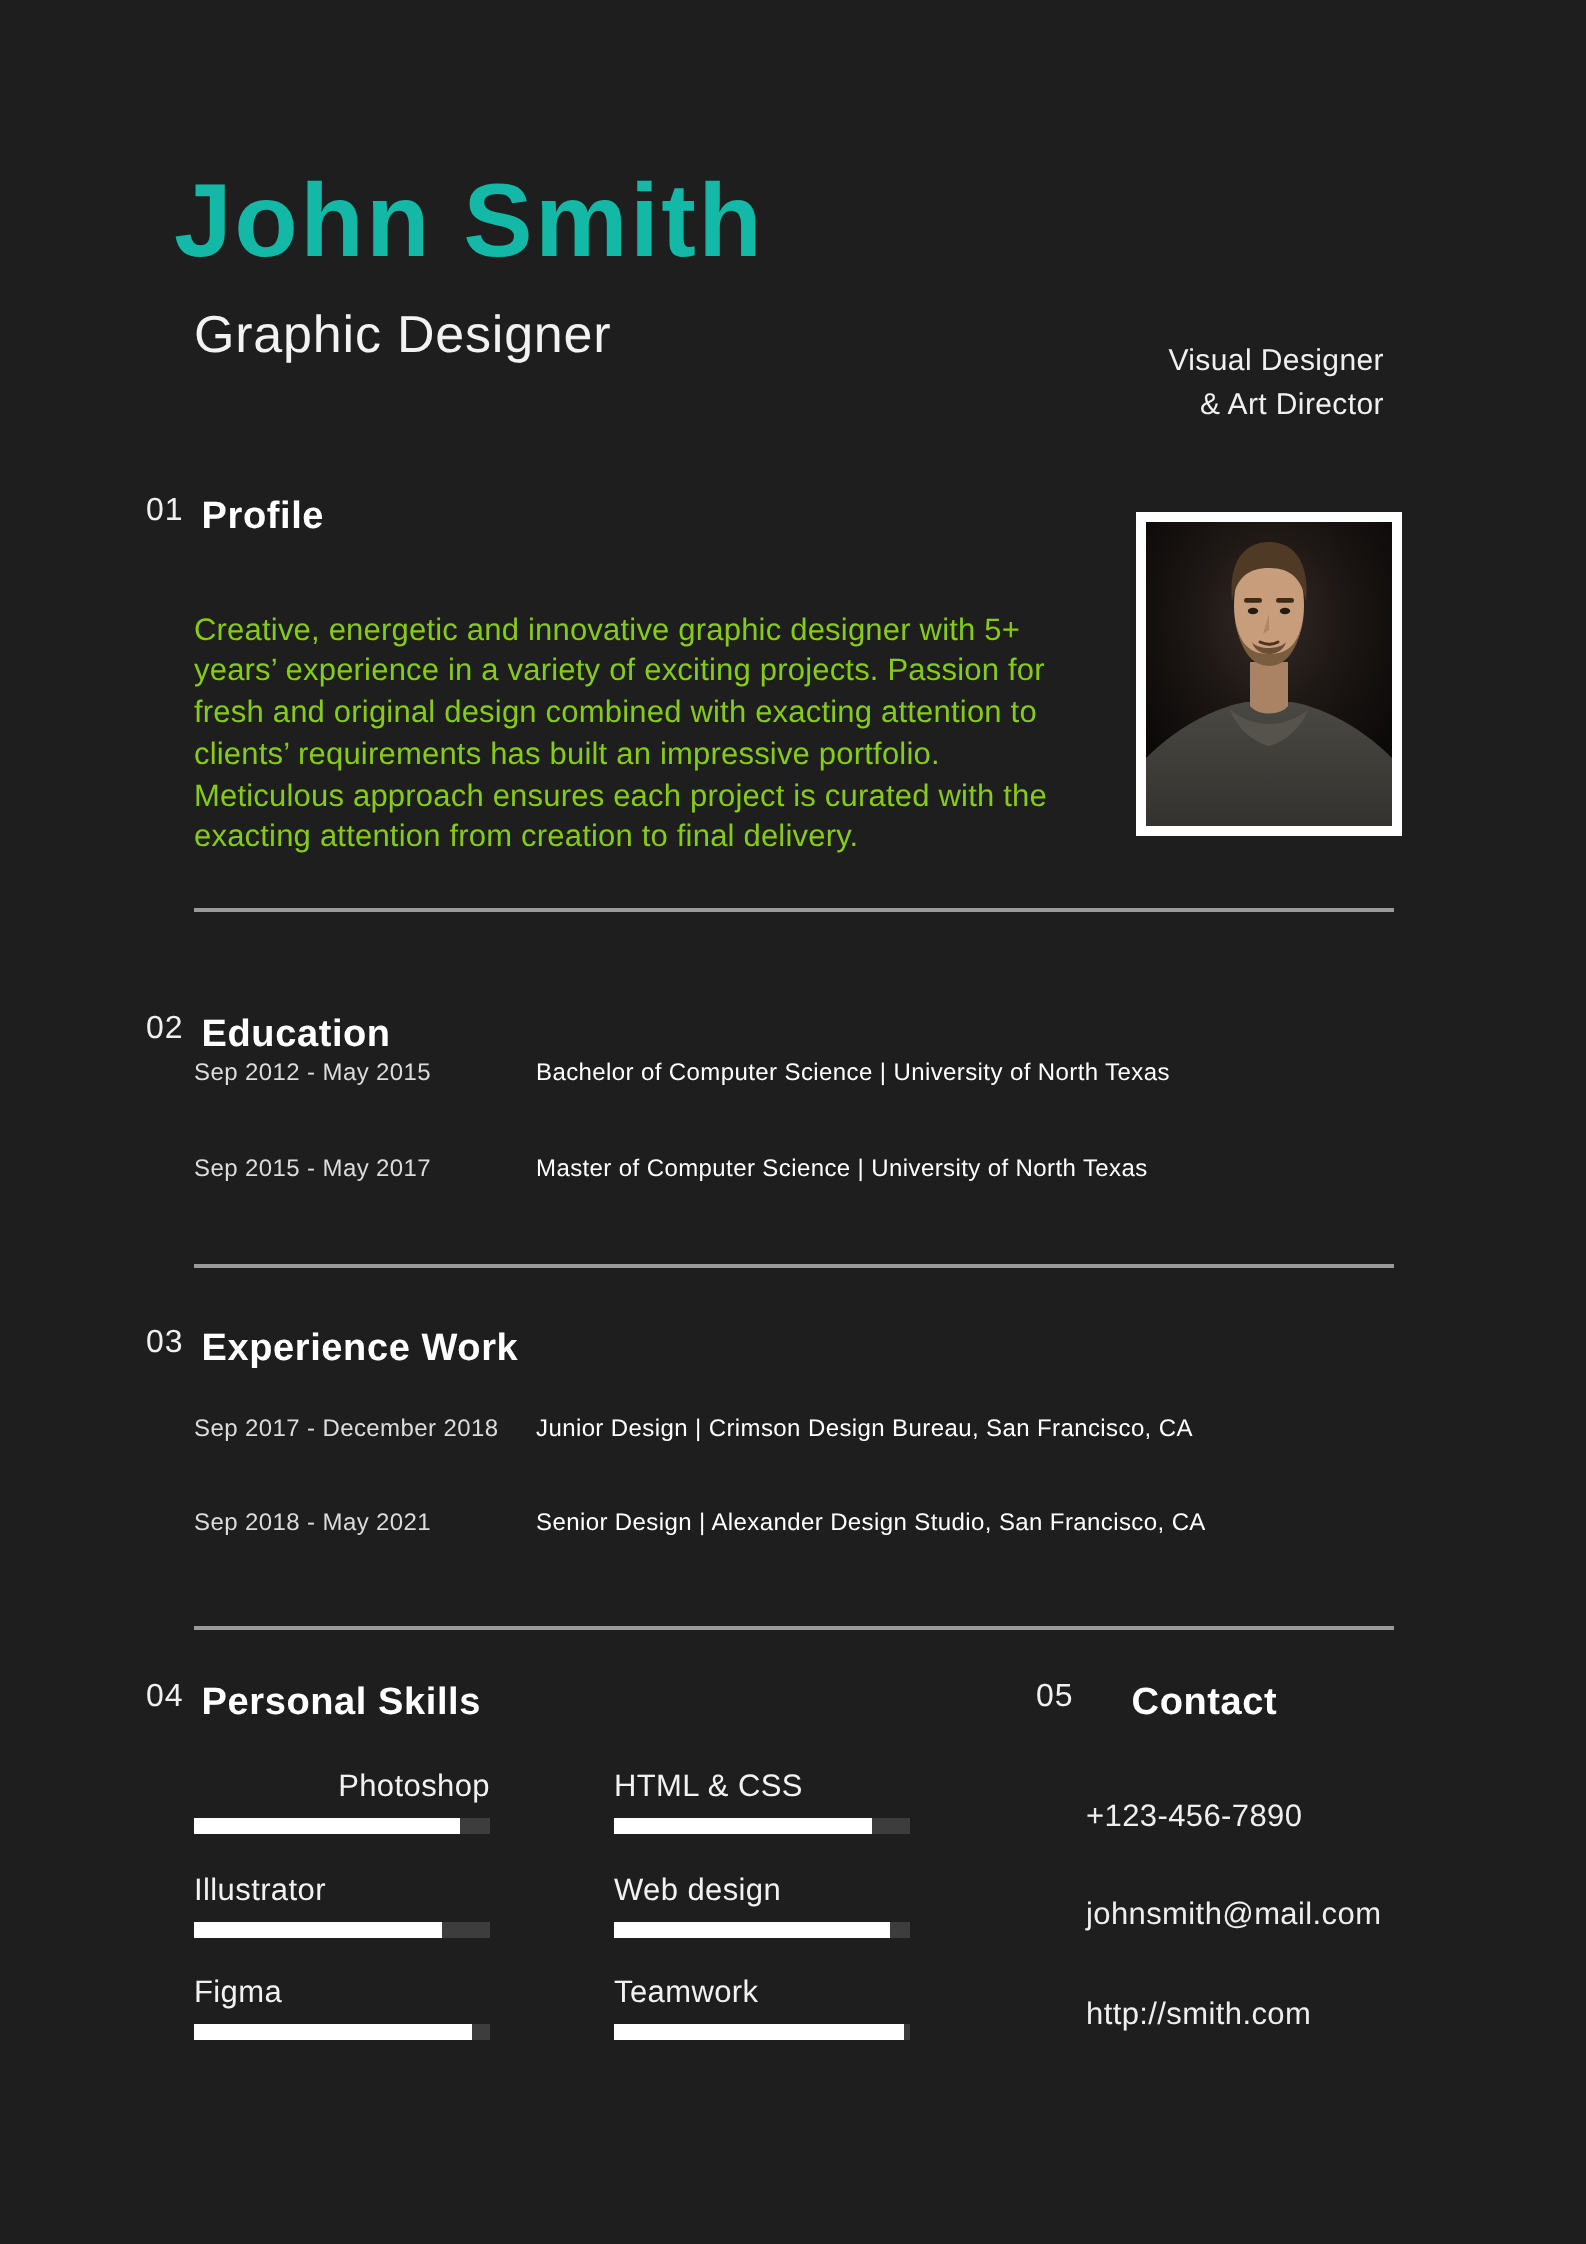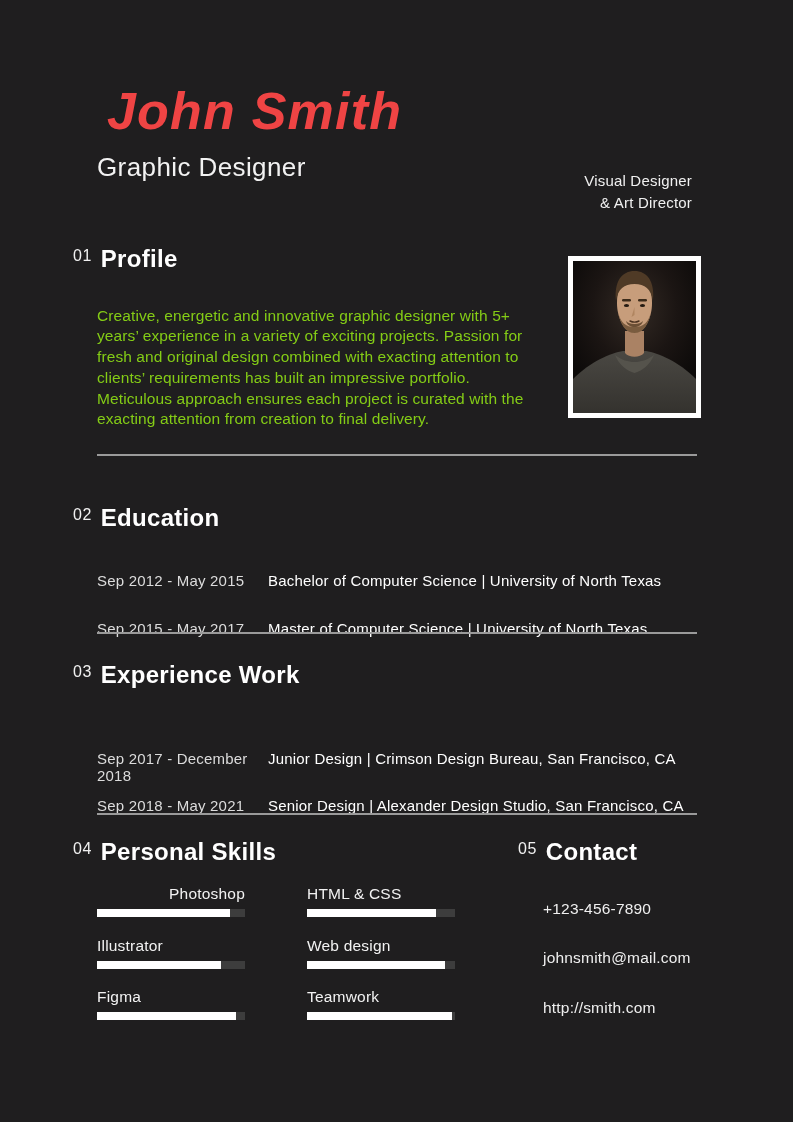--- a/index.html
+++ b/index.html
@@ -6,58 +6,58 @@
   .page{
     position:relative;
     width:793px;height:1122px;
     background:#1f1e1f;
     color:#ffffff;
     font-family:"Liberation Sans",sans-serif;
     overflow:hidden;
   }
   
   .name{
-    position:absolute;left:107px;top:84px;
+    position:absolute;left:87px;top:84px;
     font-size:52px;font-weight:700;letter-spacing:1.2px;
-    line-height:54px;color:#ef4444;margin:0;font-style:italic;
+    line-height:54px;color:#14b8a6;margin:0;
   }
   .subtitle{
     position:absolute;left:97px;top:152px;
     font-size:26px;font-weight:400;letter-spacing:.4px;color:#f2f2f2;
   }
   .tagline{
     position:absolute;right:101px;top:170px;
     text-align:right;font-size:15px;line-height:21.5px;color:#f0f0f0;letter-spacing:.2px;
   }
   
   .sec-head{position:absolute;display:flex;align-items:flex-start;}
   .sec-num{font-size:16px;font-weight:400;color:#f0f0f0;margin-top:1px;letter-spacing:.5px;}
-  .sec-title{font-size:24px;font-weight:700;letter-spacing:.3px;margin:0 0 0 9px;line-height:25px;color:#ffffff;}
+  .sec-title{font-size:19px;font-weight:700;letter-spacing:.3px;margin:0 0 0 9px;line-height:25px;color:#ffffff;}
   .h-profile{left:73px;top:246px;}
   .h-education{left:73px;top:505px;}
   .h-experience{left:73px;top:662px;}
   .h-skills{left:73px;top:839px;}
-  .h-contact{left:518px;top:839px;}
+  .h-contact{left:518px;top:839px;gap:20px;}
   
   .profile-body{
     position:absolute;left:97px;top:290px;width:452px;
     font-size:15.5px;line-height:20.8px;letter-spacing:.1px;color:#84cc16;
   }
   
   .photo-frame{
     position:absolute;left:568px;top:256px;
     width:123px;height:152px;
     border:5px solid #ffffff;background:#0e0c0b;
   }
   .photo-frame svg{display:block;}
   
   .divider{position:absolute;left:97px;width:600px;height:2px;background:#9a9a9a;}
   .d1{top:454px;}.d2{top:632px;}.d3{top:813px;}
   
-  .row{position:absolute;left:97px;display:flex;font-size:15px;letter-spacing:.2px;width:640px;margin-top:43px;}
+  .row{position:absolute;left:97px;display:flex;font-size:12px;letter-spacing:.2px;width:640px;}
   .row-date{flex:none;width:171px;color:#dcdcdc;font-weight:400;}
   .row-detail{color:#ffffff;font-weight:400;text-align:right;}
   .edu-1{top:529px;}.edu-2{top:577px;}
   .exp-1{top:707px;}.exp-2{top:754px;}
   
   .skill{position:absolute;width:148px;}
   .skill-label{font-size:15.5px;letter-spacing:.2px;color:#f2f2f2;}
   .skill-track{margin-top:6px;width:148px;height:8px;background:#3d3d3d;}
   .skill-fill{height:100%;background:#ffffff;}
   .sk-0-0{left:97px;top:885px;text-align:right;}.sk-0-1{left:97px;top:937px;}.sk-0-2{left:97px;top:988px;}

